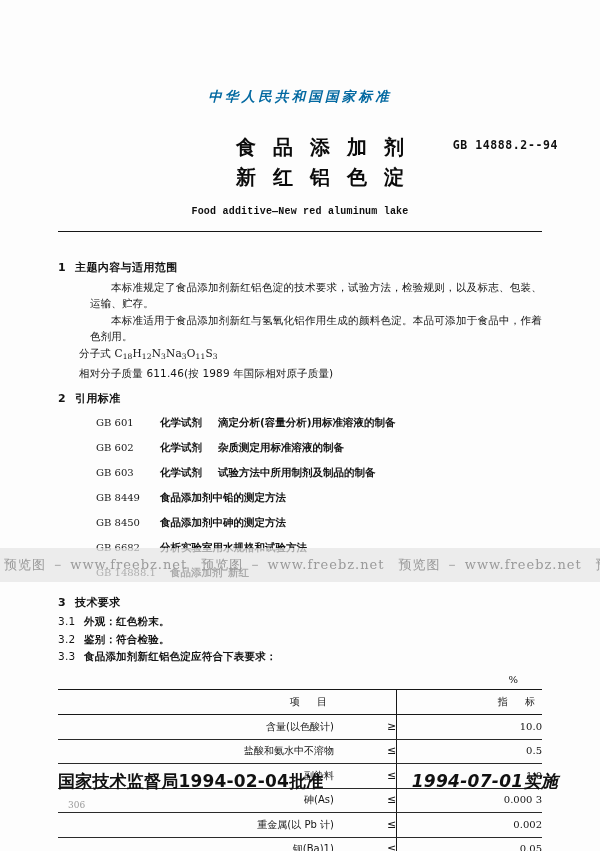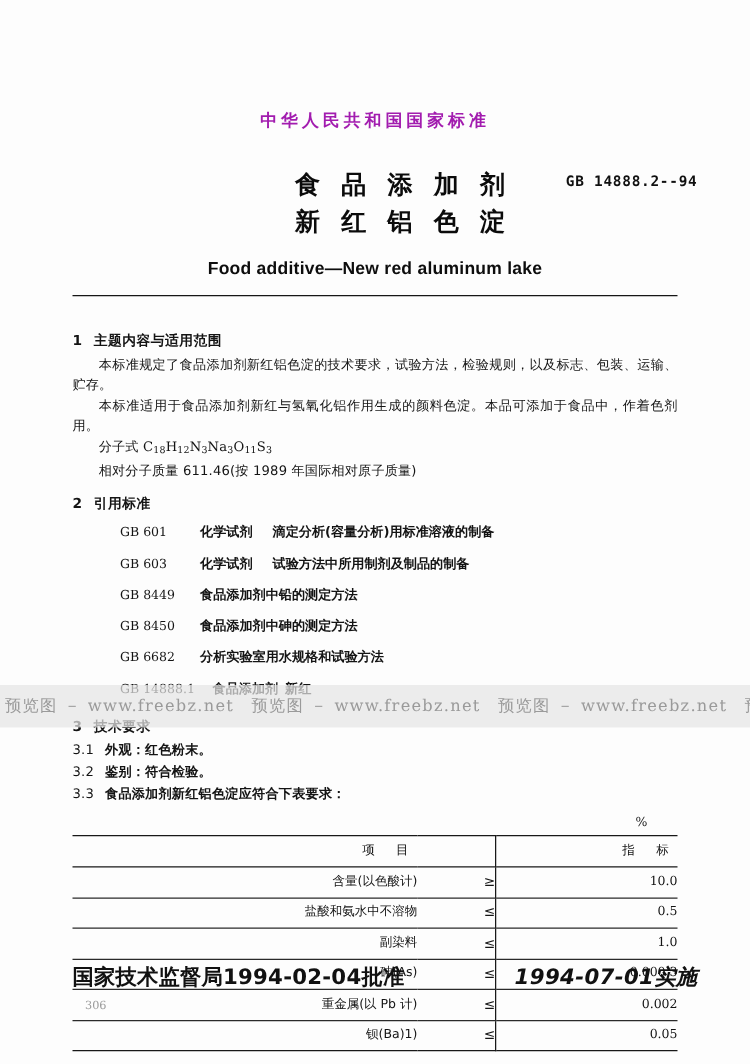--- a/index.html
+++ b/index.html
@@ -24,21 +24,22 @@
 
   
   .masthead {
     text-align: center;
     padding-top: 88px;
   }
   .national-title {
     font-size: 13.5px;
     font-weight: bold;
     letter-spacing: 3.2px;
-    color: #a21caf;
+    color: #0369a1;
+    font-style: italic;
   }
 
   .title-block {
     position: relative;
     margin-top: 26px;
     height: 62px;
   }
   .big-title {
     font-size: 20px;
     font-weight: bold;
@@ -54,22 +55,22 @@
     top: 6px;
     font-family: "DejaVu Sans Mono", "Liberation Mono", monospace;
     font-size: 11.5px;
     letter-spacing: 0.6px;
     font-weight: bold;
     color: #101010;
     white-space: nowrap;
   }
   .en-title {
     margin-top: 12px;
-    font-family: Liberation Sans, sans-serif;
-    font-size: 14px;
+    font-family: Liberation Mono, monospace;
+    font-size: 10px;
     font-weight: bold;
     letter-spacing: 0.2px;
     color: #0d0d0d;
   }
 
   .rule-top {
     margin: 14px 58px 0 58px;
     border-top: 1.6px solid #161616;
   }
 
@@ -92,20 +93,21 @@
   .sec-head .num {
     display: inline-block;
     width: 17px;
     font-family: "DejaVu Sans", sans-serif;
   }
 
   .para {
     text-indent: 21px;
     text-align: justify;
     letter-spacing: 0.15px;
+    margin-left: 32px;
   }
 
   .indent1 {
     padding-left: 21px;
     letter-spacing: 0.15px;
   }
 
   .ref-list { margin-top: 1px; }
   .ref-row {
     padding-left: 38px;
@@ -264,20 +266,23 @@
     <div class="indent1">相对分子质量 611.46(按 1989 年国际相对原子质量)</div>
 
     <div class="sec-head">
       <span class="num">2</span><span>引用标准</span>
     </div>
     <div class="ref-list">
       <div class="ref-row">
         <span class="code">GB 601</span><span class="nm">化学试剂</span><span class="dsc">滴定分析(容量分析)用标准溶液的制备</span>
       </div>
       <div class="ref-row">
+        <span class="code">GB 602</span><span class="nm">化学试剂</span><span class="dsc">杂质测定用标准溶液的制备</span>
+      </div>
+      <div class="ref-row">
         <span class="code">GB 603</span><span class="nm">化学试剂</span><span class="dsc">试验方法中所用制剂及制品的制备</span>
       </div>
       <div class="ref-row">
         <span class="code">GB 8449</span><span class="dsc">食品添加剂中铅的测定方法</span>
       </div>
       <div class="ref-row">
         <span class="code">GB 8450</span><span class="dsc">食品添加剂中砷的测定方法</span>
       </div>
       <div class="ref-row">
         <span class="code">GB 6682</span><span class="dsc">分析实验室用水规格和试验方法</span>

